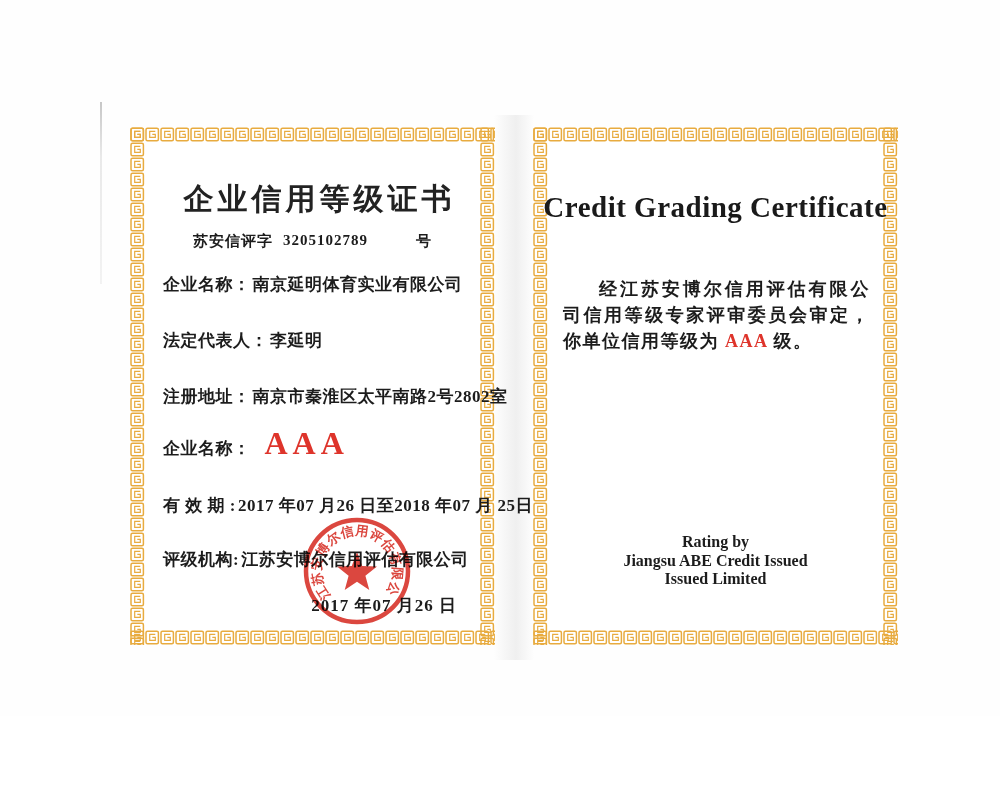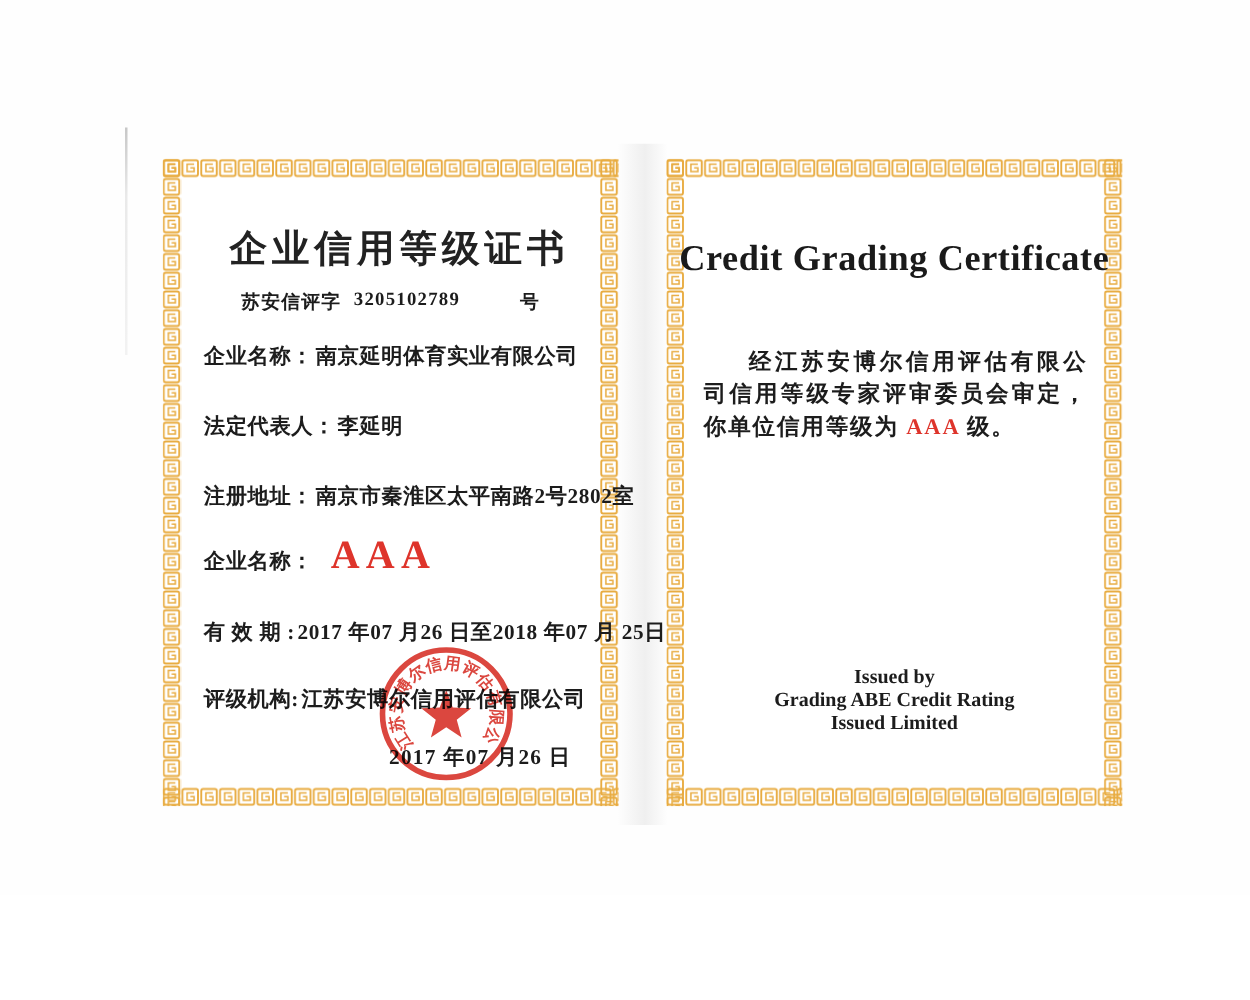--- a/index.html
+++ b/index.html
@@ -153,19 +153,19 @@
           <rect width="15" height="518" fill="url(#gk2)"></rect>
         </g>
     </svg>
 
     <div class="r-title">Credit Grading Certificate</div>
 
     <p class="r-cn"><span>经江苏安博尔信用评估有限公司信用等级专家评审委员会审定，你单位信用等级为 </span><span class="red">AAA</span><span> 级。</span></p>
 
 
     <div class="r-issued">
-      <div>Issued by</div>
-      <div>Grading ABE Credit Rating</div>
+      <div>Rating by</div>
+      <div>Jiangsu ABE Credit Issued</div>
       <div>Issued Limited</div>
     </div>
   </section>
 
 </div>
 
 </body></html>

